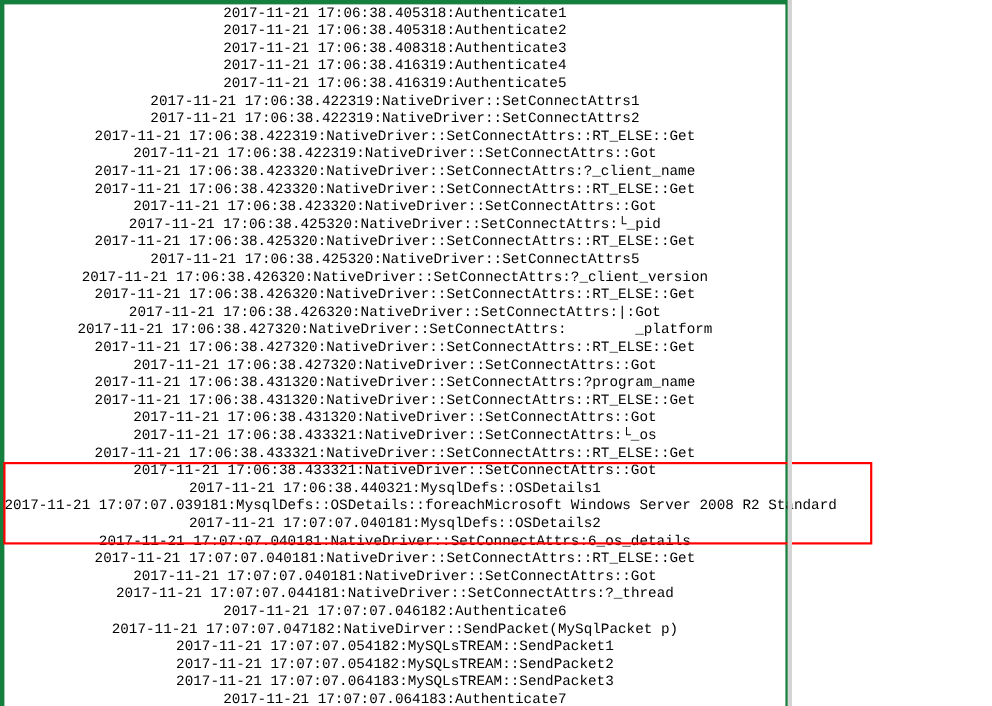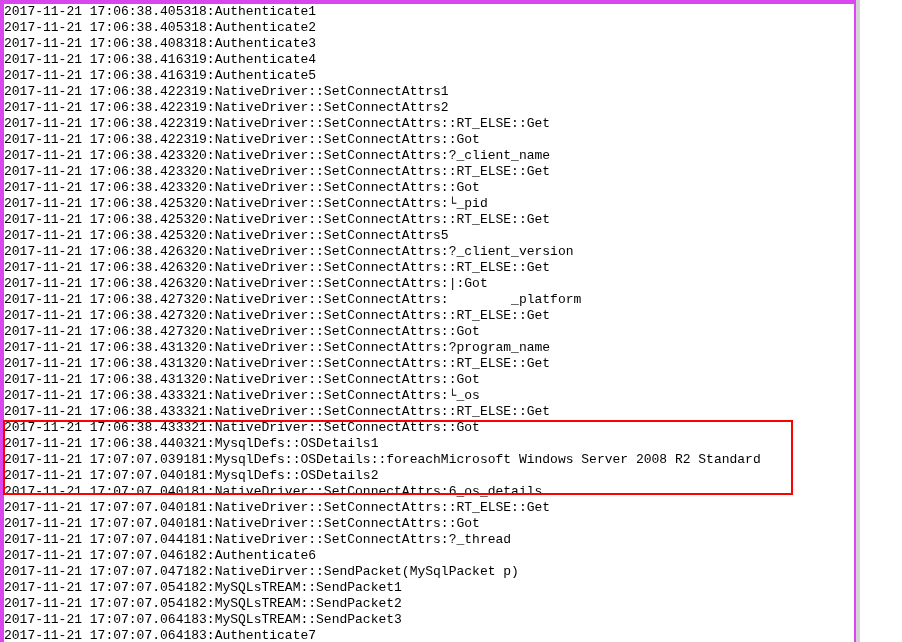--- a/index.html
+++ b/index.html
@@ -5,23 +5,24 @@
   html, body {
     margin: 0;
     padding: 0;
     background: #ffffff;
     width: 902px;
     height: 642px;
     overflow: hidden;
   }
   .viewport {
     position: relative;
-    width: 860px;
+    width: 720px;
     height: 642px;
-    background: #d946ef;
+    background: #15803d;
+    text-align: center;
   }
   .log-area {
     position: absolute;
     left: 4px;
     top: 4px;
     right: 6px;
     bottom: 0;
     font-family: "NSimSun", "SimSun", "Courier New", monospace;
     font-size: 13px;
     line-height: 16px;

